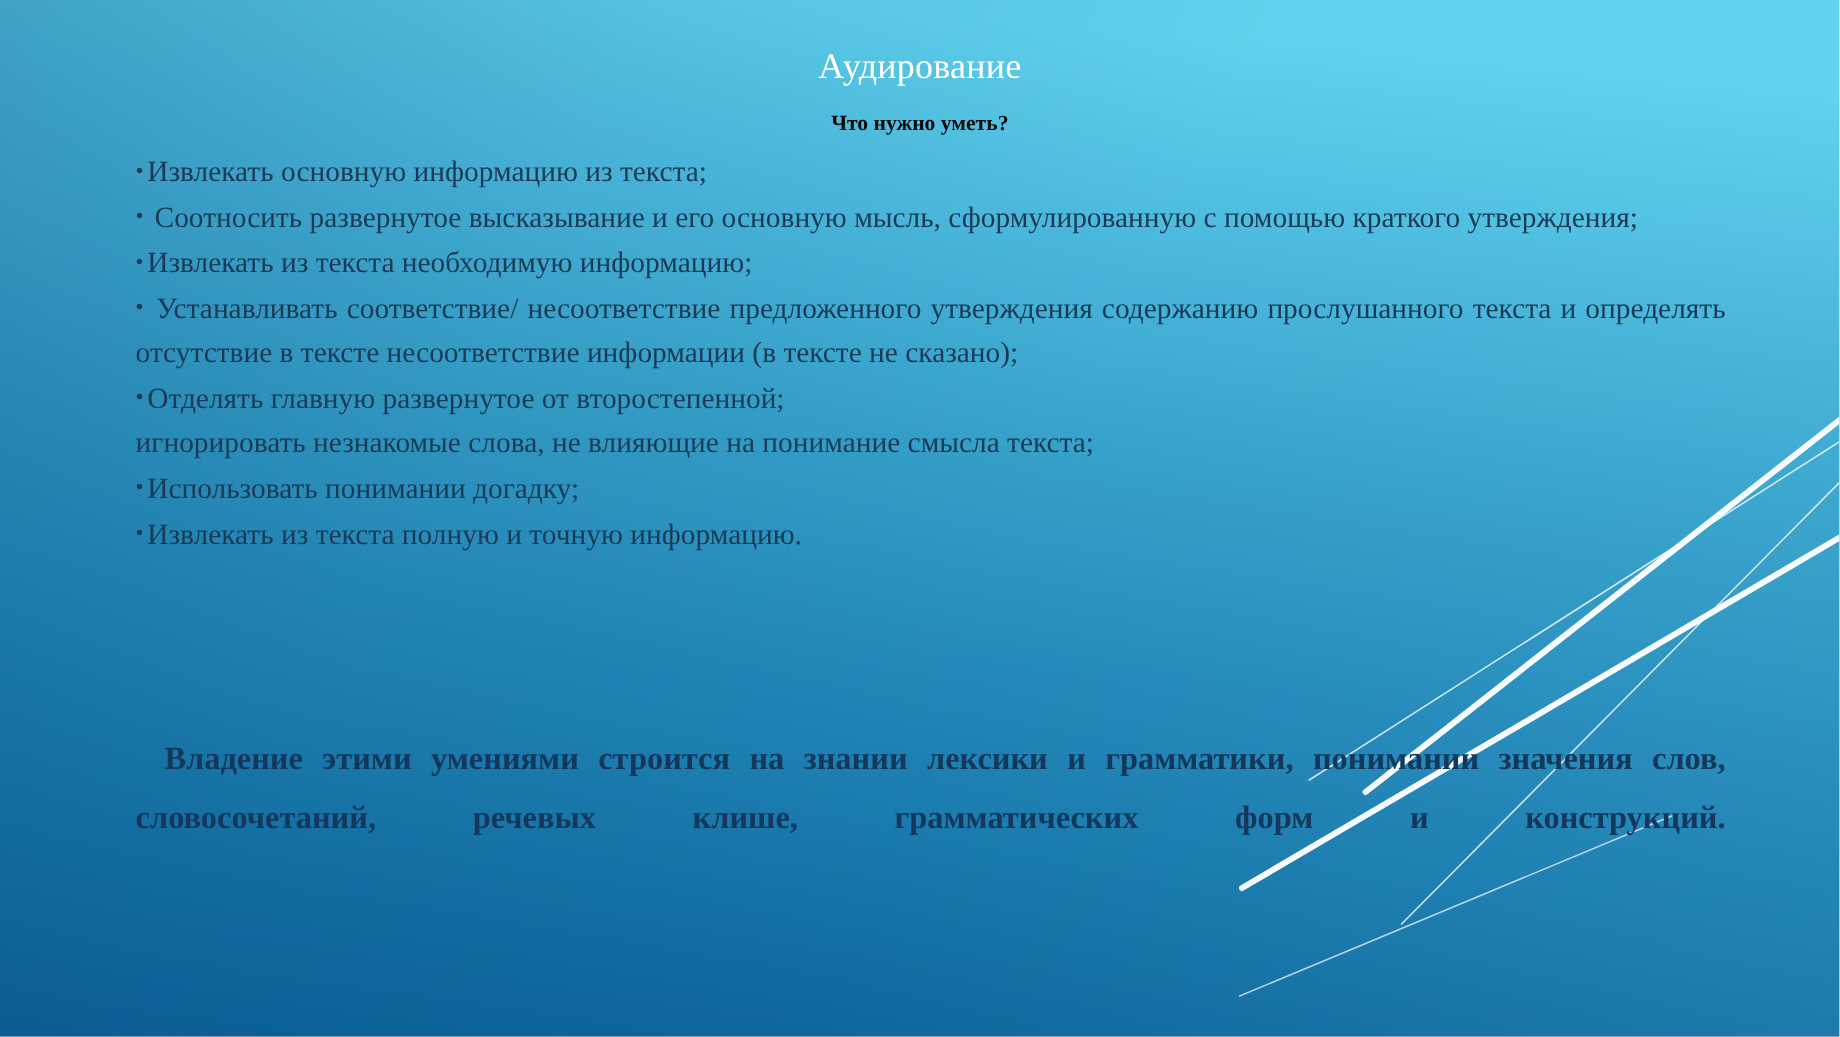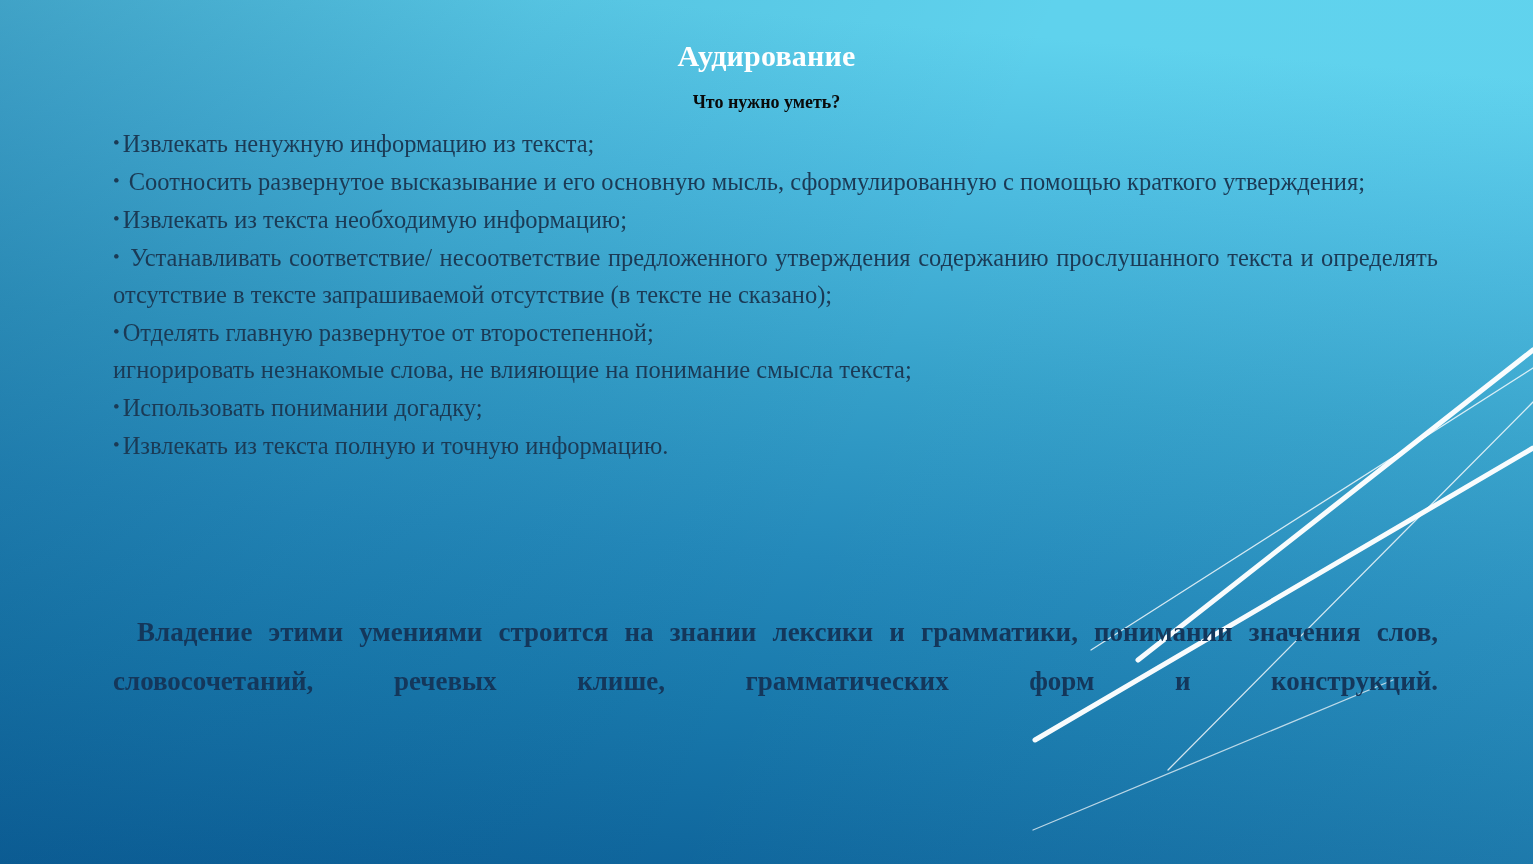--- a/index.html
+++ b/index.html
@@ -63,21 +63,21 @@
     height: 864px;
   }
 
   .title {
     position: absolute;
     left: 0;
     top: 36px;
     width: 1533px;
     text-align: center;
     color: #ffffff;
-    font-weight: bold;
+    font-weight: normal;
     font-size: 30px;
     line-height: 40px;
     letter-spacing: 0.2px;
   }
 
   .subtitle {
     position: absolute;
     left: 0;
     top: 84px;
     width: 1533px;
@@ -150,27 +150,27 @@
   </div>
 
   <div class="content">
 
     <div class="title">Аудирование</div>
 
     <div class="subtitle">Что нужно уметь?</div>
 
     <div class="bullets" style="color: rgb(27, 58, 85);">
 
-      <p class="bullet-line wrap"><span class="dot">•</span><span>Извлекать ненужную информацию из текста;</span></p>
+      <p class="bullet-line wrap"><span class="dot">•</span><span>Извлекать основную информацию из текста;</span></p>
 
       <p class="bullet-line wrap"><span class="dot">•</span> <span>Соотносить развернутое высказывание и его основную мысль, сформулированную с помощью краткого утверждения;</span></p>
 
       <p class="bullet-line wrap"><span class="dot">•</span><span>Извлекать из текста необходимую информацию;</span></p>
 
-      <p class="bullet-line wrap"><span class="dot">•</span> <span>Устанавливать соответствие/ несоответствие предложенного утверждения содержанию прослушанного текста и определять отсутствие в тексте запрашиваемой отсутствие (в тексте не сказано);</span></p>
+      <p class="bullet-line wrap"><span class="dot">•</span> <span>Устанавливать соответствие/ несоответствие предложенного утверждения содержанию прослушанного текста и определять отсутствие в тексте несоответствие информации (в тексте не сказано);</span></p>
 
       <p class="bullet-line nowrap"><span class="dot">•</span><span>Отделять главную развернутое от второстепенной;</span></p>
 
 
       <p class="bullet-line nowrap"><span>игнорировать незнакомые слова,  не влияющие на понимание смысла  текста;</span></p>
 
       <p class="bullet-line nowrap"><span class="dot">•</span><span>Использовать понимании догадку;</span></p>
 
 
       <p class="bullet-line nowrap"><span class="dot">•</span><span>Извлекать из текста полную и точную информацию.</span></p>

